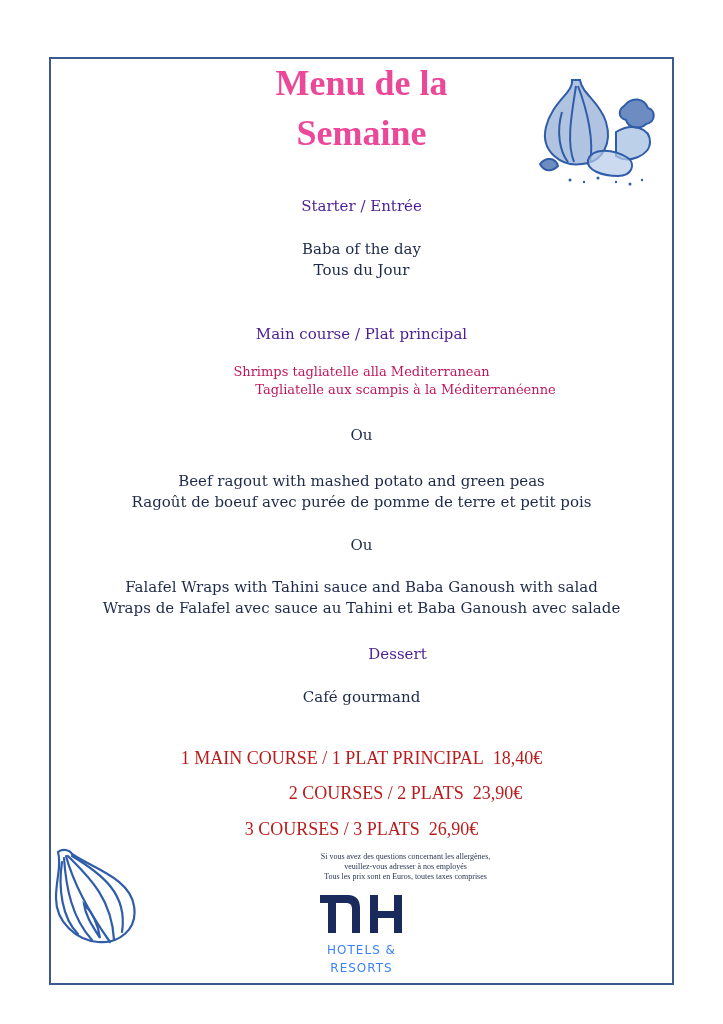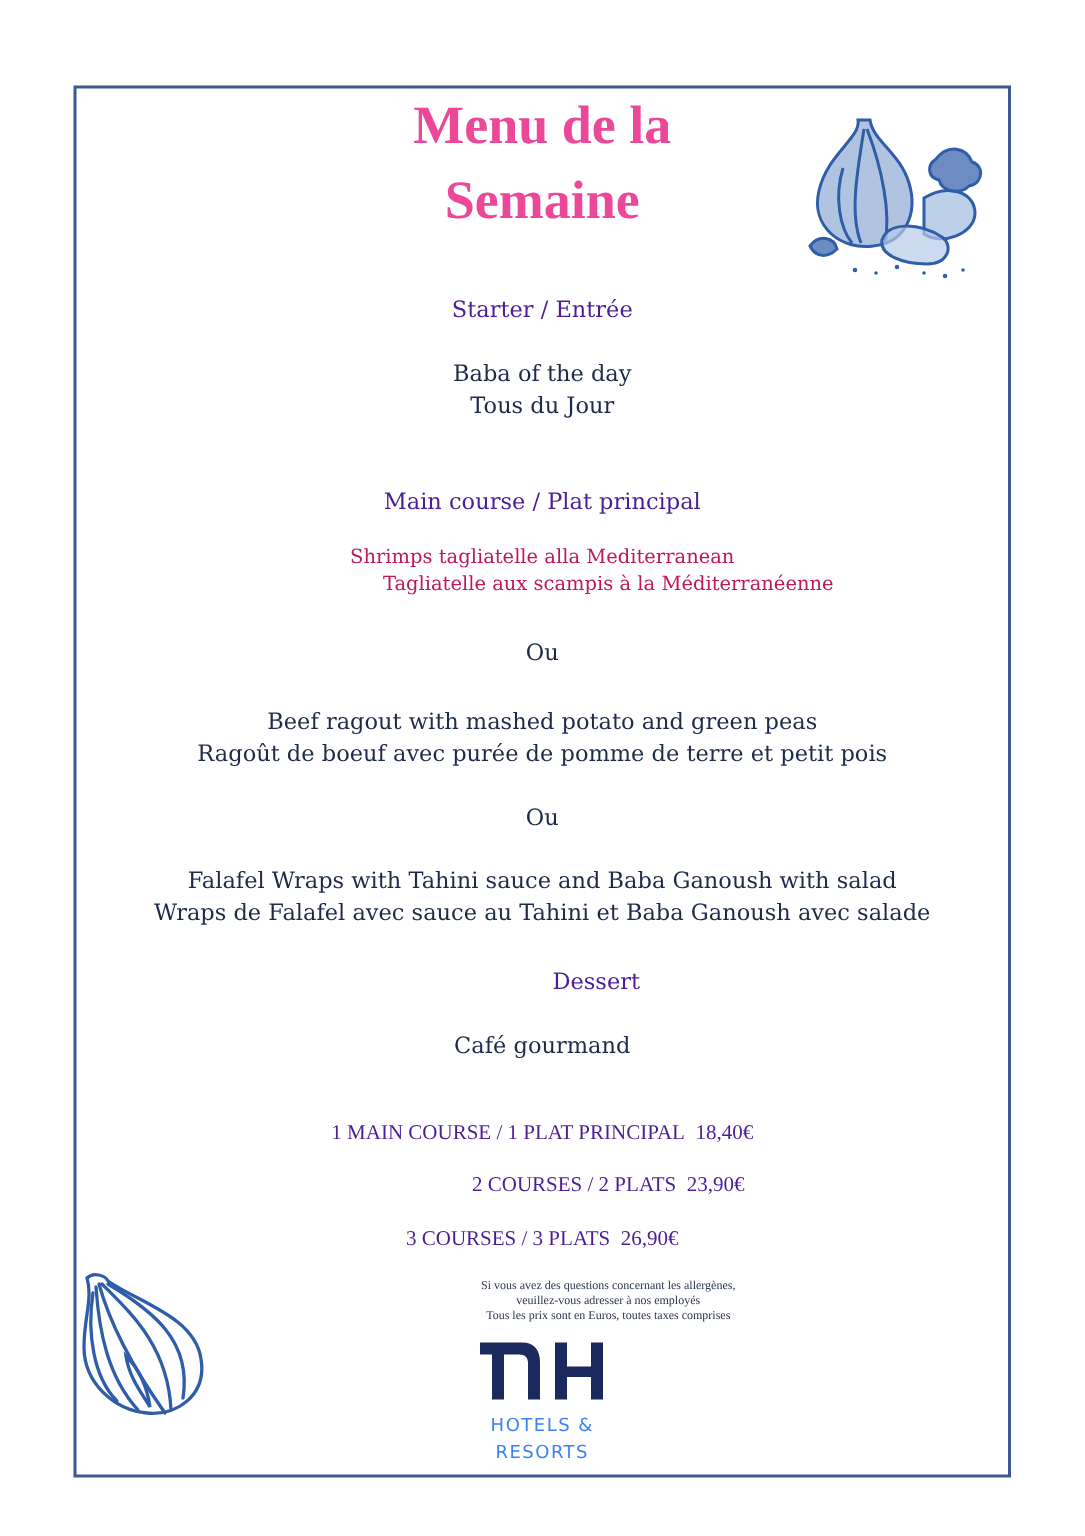--- a/index.html
+++ b/index.html
@@ -3,21 +3,21 @@
   <meta charset="utf-8">
   <style>
     html, body { margin: 0; padding: 0; background: #ffffff; }
     body { width: 723px; height: 1024px; position: relative; overflow: hidden; font-family: "DejaVu Serif", "Liberation Serif", serif; color: #1e2a4a; }
     .frame { position: absolute; left: 49px; top: 57px; width: 625px; height: 928px; border: 2px solid #3a5a90; box-sizing: border-box; }
     .line { position: absolute; left: 0; width: 723px; text-align: center; white-space: nowrap; }
     .title { font-family: "Liberation Serif", "DejaVu Serif", serif; font-weight: bold; color: #ec4899; font-size: 36px; }
     .head { font-size: 15px; color: #4c1d95; }
     .dish { font-size: 15px; color: #1e2a4a; }
     .dish-sm { font-size: 13px; color: #be185d; }
-    .price { font-family: "Liberation Serif", "DejaVu Serif", serif; font-size: 14px; color: #4c1d95; }
+    .price { font-family: "Liberation Serif", "DejaVu Serif", serif; font-size: 18px; color: #b91c1c; }
     .note { font-family: "Liberation Serif", "DejaVu Serif", serif; font-size: 8px; color: #2a3550; line-height: 10px; padding-left: 44px; }
     .illus { position: absolute; }
     .logo-mark { position: absolute; left: 318px; top: 893px; width: 88px; height: 42px; }
     .logo-text { position: absolute; left: 0; width: 723px; text-align: center; font-family: "DejaVu Sans", "Liberation Sans", sans-serif; font-size: 12px; letter-spacing: 1px; color: #3b82f6; line-height: 15px; }
   </style>
 </head>
 <body>
 
 <div class="frame"></div>
 

